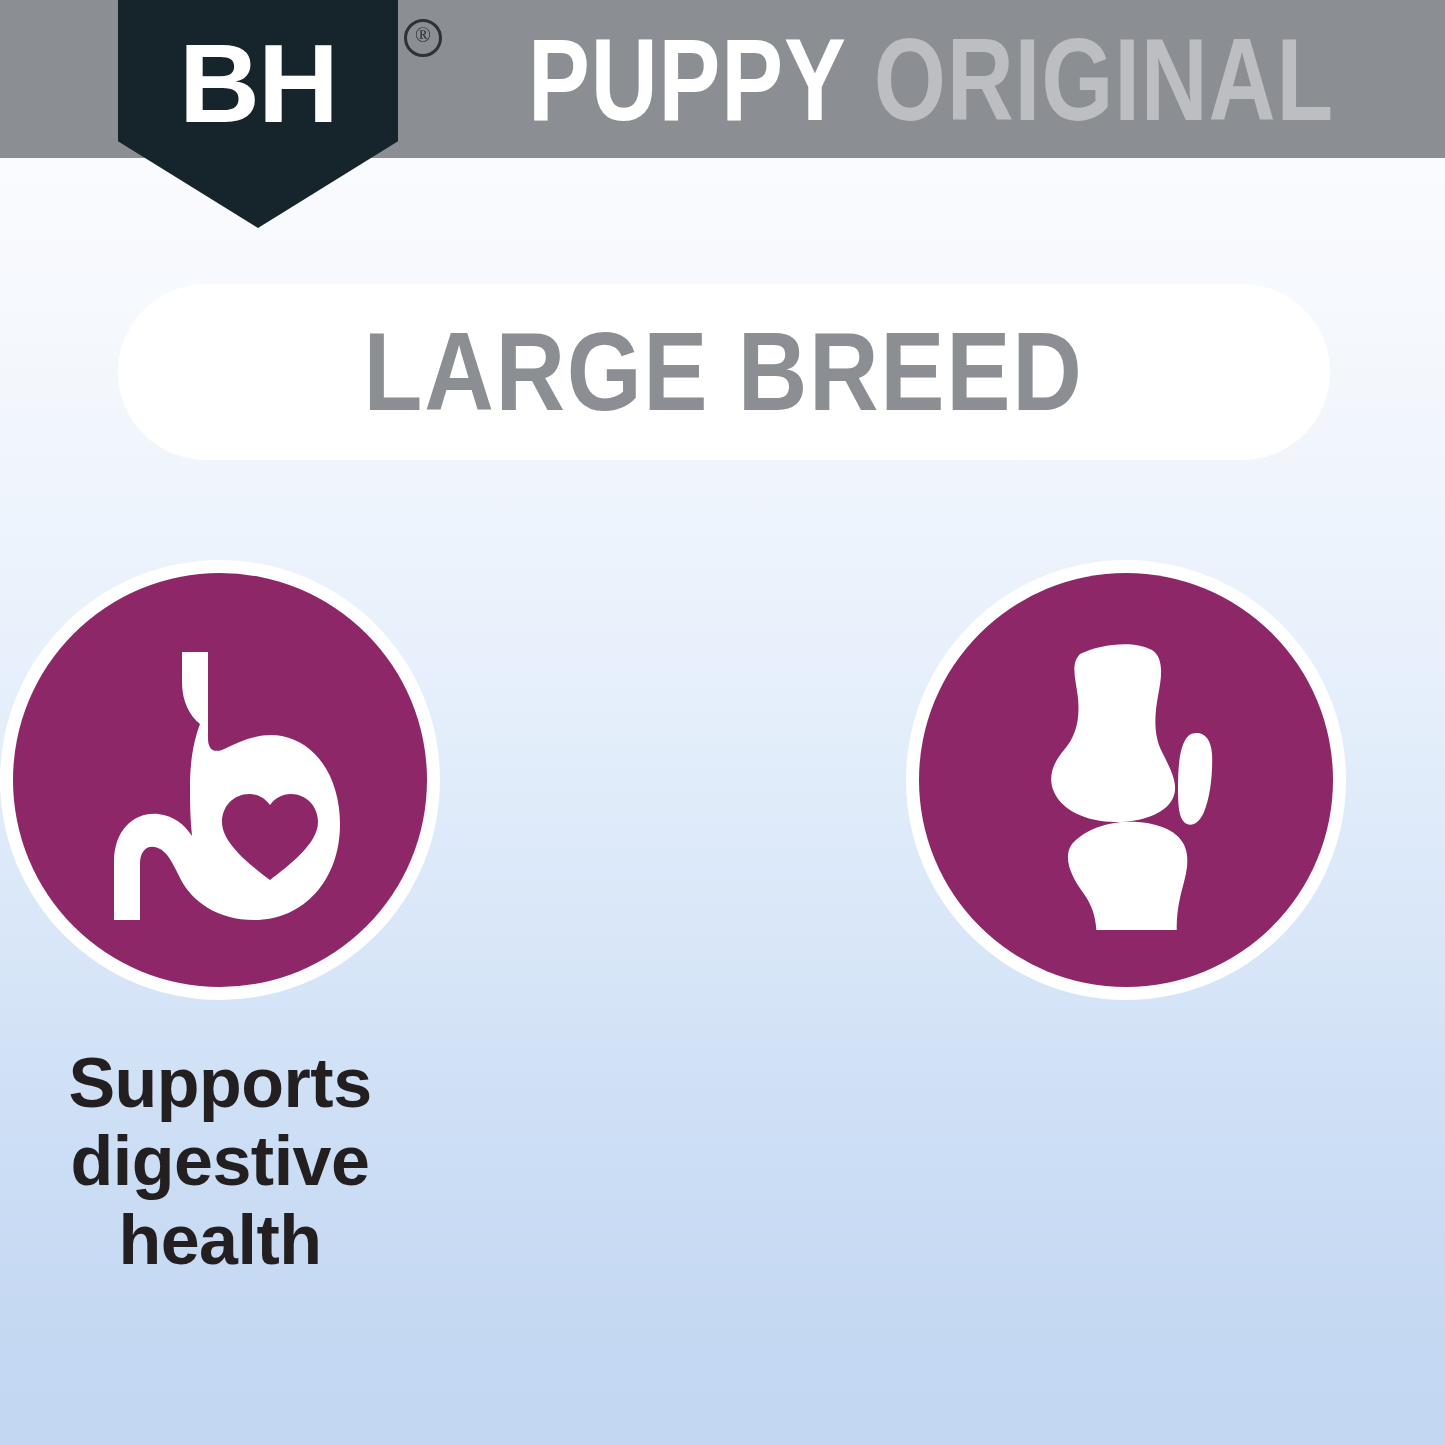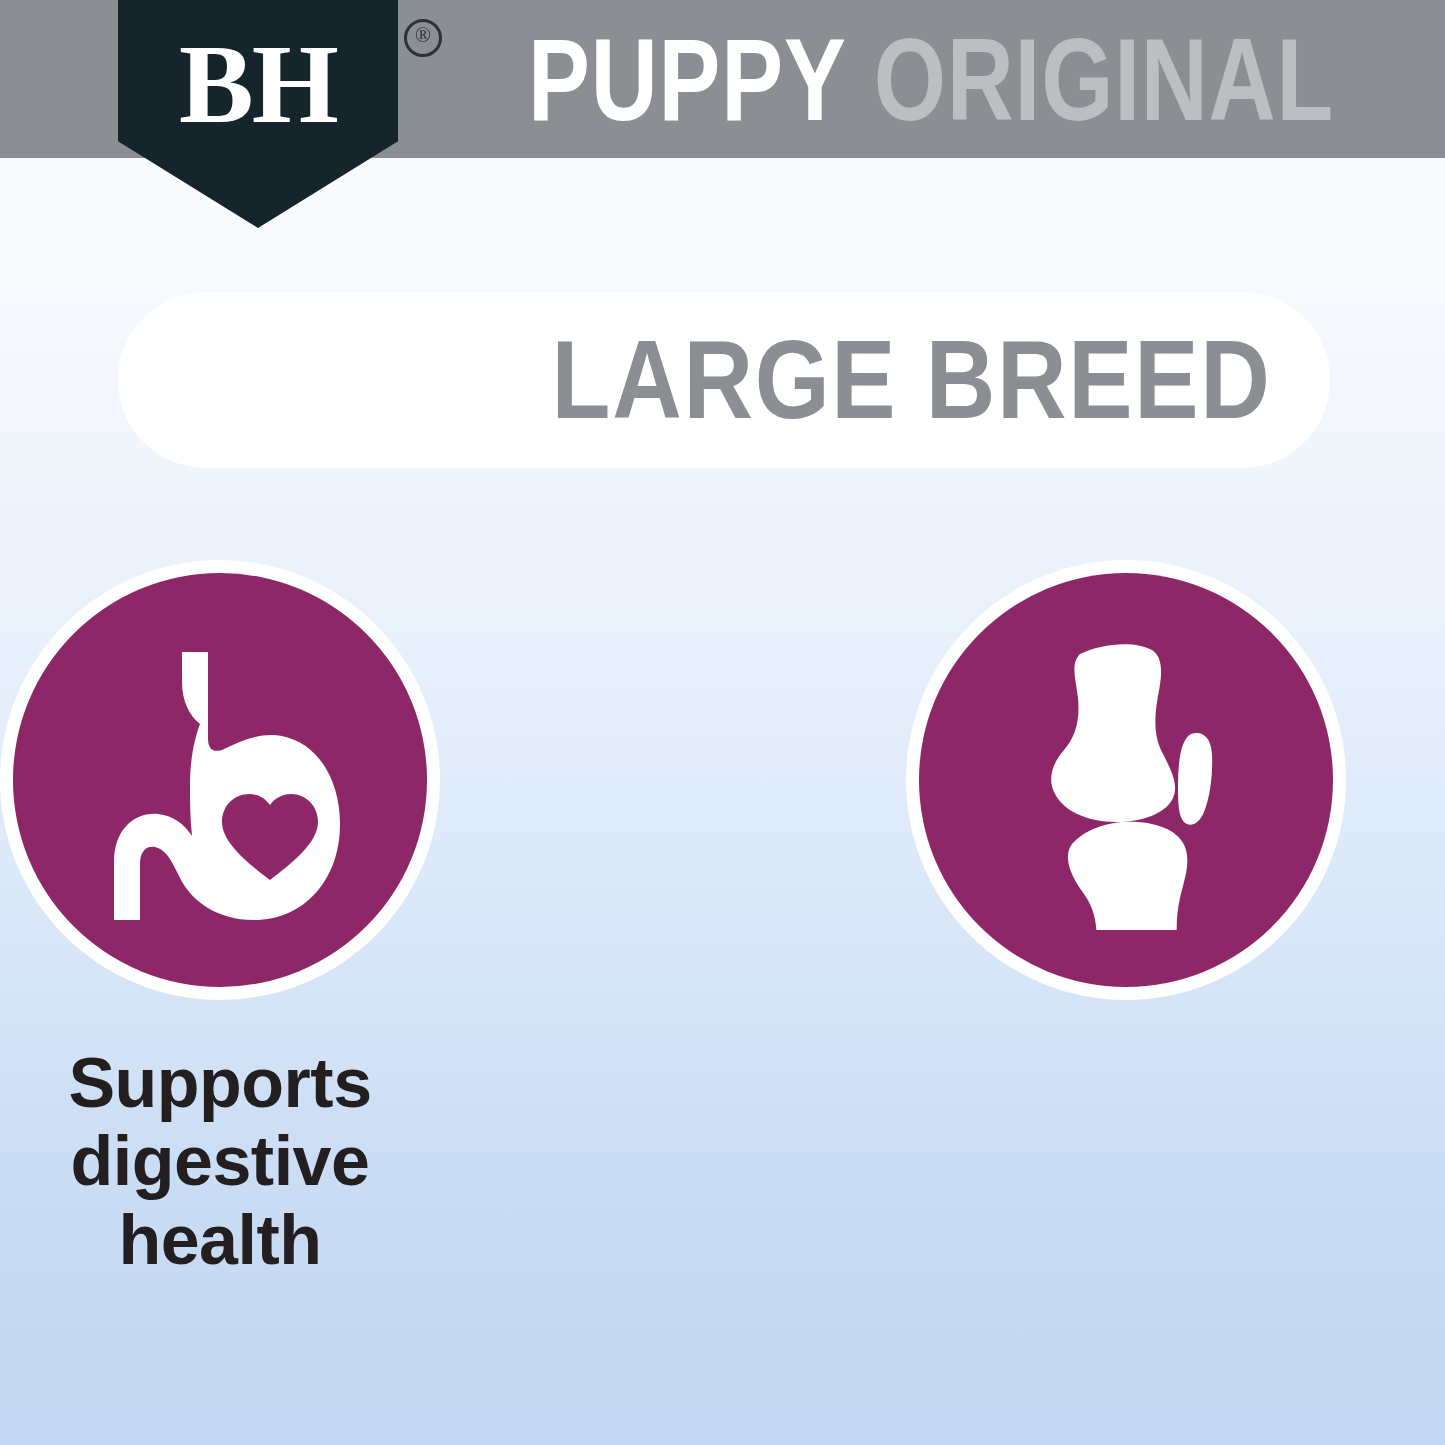--- a/index.html
+++ b/index.html
@@ -72,21 +72,21 @@
     height: 228px;
     background: #16242b;
     clip-path: polygon(0 0, 100% 0, 100% 62%, 50% 100%, 0 62%);
     display: flex;
     align-items: flex-start;
     justify-content: center;
   }
   .shield-text {
     margin-top: 28px;
     color: #ffffff;
-    font-family: Liberation Serif, serif;
+    font-family: Liberation Sans, sans-serif;
     font-weight: 700;
     font-size: 112px;
     line-height: 1;
     letter-spacing: -2px;
   }
 
   .reg-mark {
     position: absolute;
     left: 404px;
     top: 19px;
@@ -99,28 +99,28 @@
     font-weight: 400;
     line-height: 27px;
     text-align: center;
     font-family: "Liberation Serif", serif;
   }
 
   
   .pill {
     position: absolute;
     left: 118px;
-    top: 292px;
+    top: 284px;
     width: 1212px;
     height: 176px;
     background: #ffffff;
     border-radius: 88px;
     display: flex;
     align-items: center;
-    justify-content: flex-end;
+    justify-content: center;
   }
   .pill-label {
     color: #8b8e93;
     font-weight: 700;
     font-size: 112px;
     line-height: 1;
     letter-spacing: 2px;
     white-space: nowrap;
     transform: scaleX(0.86);
   }

